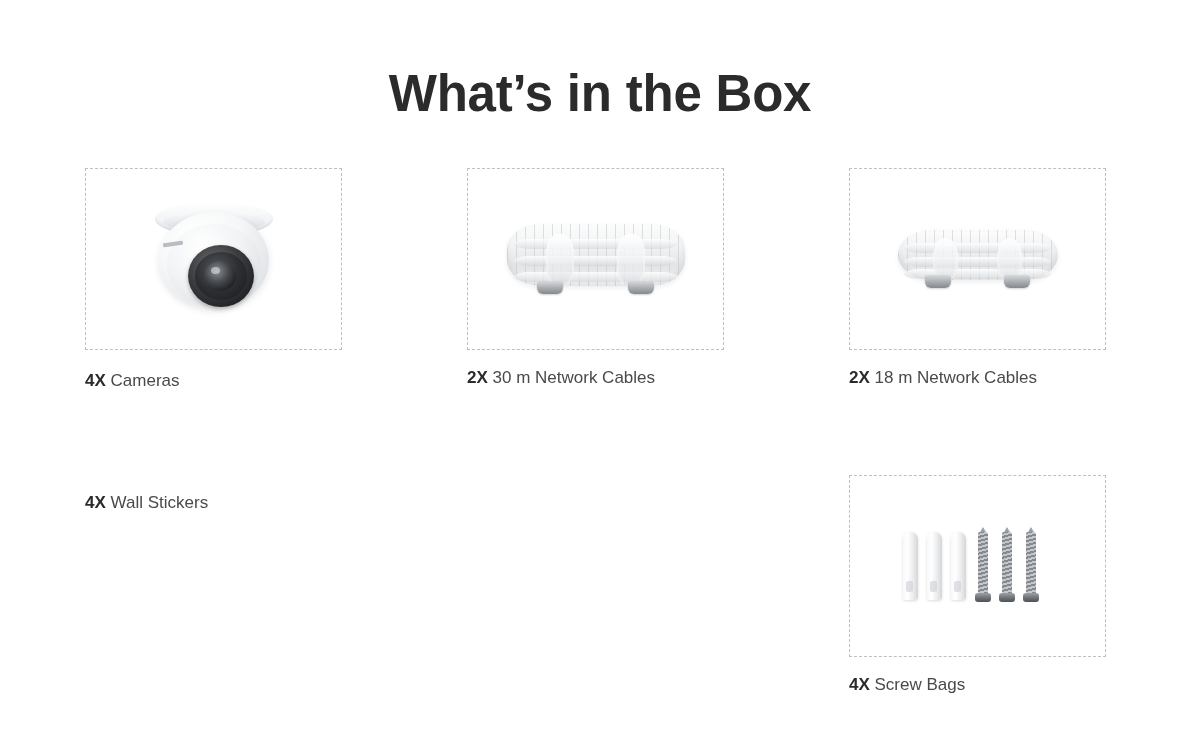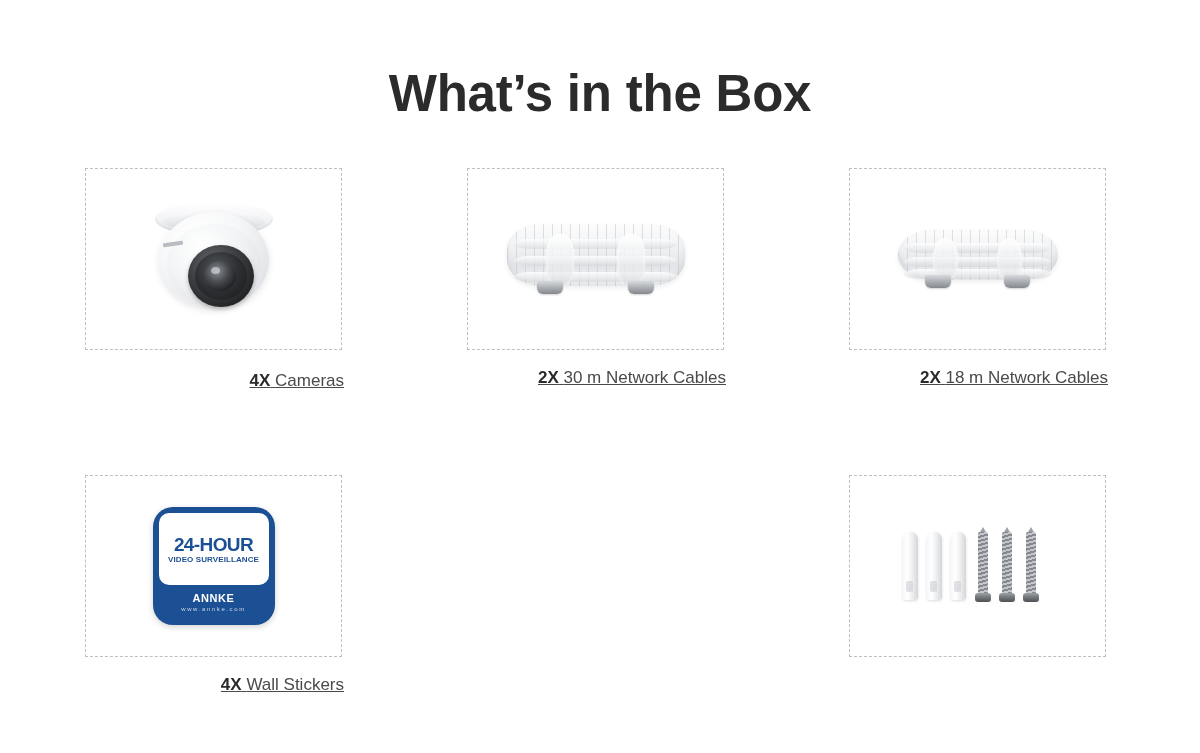--- a/index.html
+++ b/index.html
@@ -51,25 +51,24 @@
     width: 257px;
     height: 182px;
     border: 1px dashed #bfbfbf;
     box-sizing: border-box;
     position: relative;
     background: #ffffff;
   }
 
   .caption {
     margin-top: 18px;
-    text-align: right;
+    text-align: left;
     font-size: 17px;
     color: #4a4a4a;
     white-space: nowrap;
-    text-decoration: underline;
   }
   .caption .qty {
     font-weight: bold;
     color: #2b2b2b;
   }
   .cap-shift { margin-top: 21px; }
 
   
   .art { position: absolute; inset: 0; }
 
@@ -430,34 +429,20 @@
         <span class="qty">2X</span>
         <span>18 m Network Cables</span>
       </div>
     </div>
 
   </div>
 
   <div class="row row-2">
 
     <div class="cell">
-      <div class="thumb">
-        <div class="art">
-          <div class="sticker">
-            <div class="sticker-inner">
-              <div class="sticker-h1">24-HOUR</div>
-              <div class="sticker-h2">VIDEO SURVEILLANCE</div>
-            </div>
-            <div class="sticker-foot">
-              <div class="sticker-brand">ANNKE</div>
-              <div class="sticker-url">www.annke.com</div>
-            </div>
-          </div>
-        </div>
-      </div>
       <div class="caption">
         <span class="qty">4X</span>
         <span>Wall Stickers</span>
       </div>
     </div>
 
 
     <div class="cell">
       <div class="thumb">
         <div class="art">
@@ -476,17 +461,21 @@
               <div class="screw-head"></div>
             </div>
             <div class="screw">
               <div class="screw-tip"></div>
               <div class="screw-shaft"></div>
               <div class="screw-head"></div>
             </div>
           </div>
         </div>
       </div>
+      <div class="caption">
+        <span class="qty">4X</span>
+        <span>Screw Bags</span>
+      </div>
     </div>
 
   </div>
 
 </div>
 
 </body></html>

